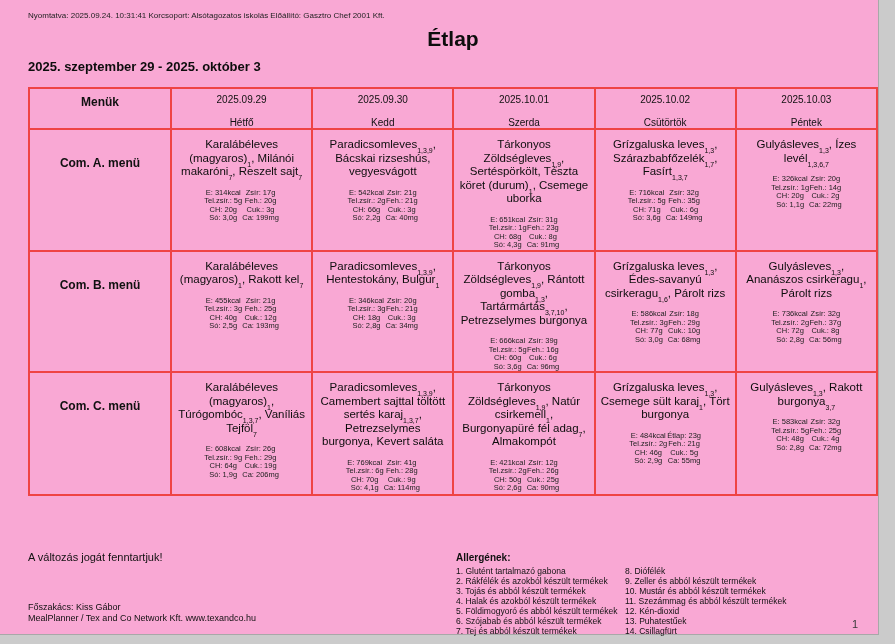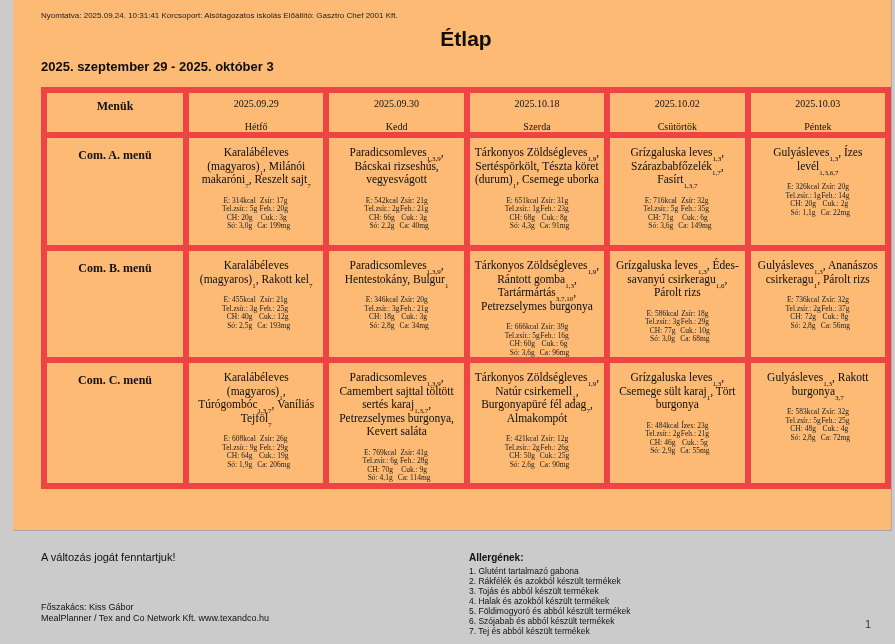--- a/index.html
+++ b/index.html
@@ -4,44 +4,44 @@
 <style>
   * { margin:0; padding:0; box-sizing:border-box; }
   html,body { width:895px; height:644px; }
   body {
     background:#cbcbcb;
     font-family:"Liberation Sans", sans-serif;
     color:#111;
   }
   .viewport { position:relative; width:895px; height:644px; overflow:hidden; }
   .page {
-    position:absolute; left:13px; top:0; width:879px; height:531px;
-    background:#fdba74; border-right:1px solid #a8a8a8; border-bottom:1px solid #a8a8a8;
+    position:absolute; left:0; top:0; width:879px; height:635px;
+    background:#f9a8d4; border-right:1px solid #a8a8a8; border-bottom:1px solid #a8a8a8;
   }
   .meta { position:absolute; left:28px; top:11px; font-size:8px; color:#222; }
   .title { position:absolute; left:28px; top:27px; width:850px; text-align:center;
            font-size:21px; font-weight:bold; color:#0d0d0d; }
   .subtitle { position:absolute; left:28px; top:59px; width:850px; text-align:left;
               font-size:13px; font-weight:bold; color:#0d0d0d; }
 
   table.menu-table {
     position:absolute; left:28px; top:87px; width:850px;
     border-collapse:collapse; table-layout:fixed;
     border:2px solid #222;
   }
-  .menu-table th, .menu-table td { border:6px solid #ef4444; vertical-align:top;font-family:Liberation Serif, serif; }
+  .menu-table th, .menu-table td { border:2px solid #ef4444; vertical-align:top; }
   .menu-table thead tr { height:38px; }
   .menu-table th { font-weight:normal; padding-top:5px; }
   th.corner { font-weight:bold; font-size:12px; padding-top:6px; }
   .menu-table th .date { font-size:10px; }
   .menu-table th .day  { font-size:10px; margin-top:12px; }
   #menu-body tr:nth-child(1) { height:113px; }
   #menu-body tr:nth-child(2) { height:112px; }
   #menu-body tr:nth-child(3) { height:123px; }
-  td.rowlabel { font-weight:bold; font-size:12px; text-align:center; padding-top:10px; }
+  td.rowlabel { font-weight:bold; font-size:12px; text-align:center; padding-top:26px; }
   td.dishcell { padding:8px 5px 0 5px; text-align:center; }
   .dish { font-size:11.5px; line-height:13.5px; color:#0d0d0d; }
   .dish sub { font-size:7px; line-height:0; position:relative; top:2px; }
   .nutrition { display:flex; justify-content:center; gap:0; margin-top:10px; }
   .nutcol { font-size:7.5px; line-height:8.5px; text-align:center; color:#222; }
 
   .notice { position:absolute; left:28px; top:551px; font-size:11px; }
   .allergens-title { position:absolute; left:456px; top:552px; font-size:10px; font-weight:bold; }
   .allergen-col { position:absolute; top:566px; list-style:none; font-size:8.5px; line-height:10px; }
   #allergen-col1 { left:456px; }
@@ -73,21 +73,21 @@
             <th class="corner">Menük</th>
             <th>
               <div class="date">2025.09.29</div>
               <div class="day">Hétfő</div>
             </th>
             <th>
               <div class="date">2025.09.30</div>
               <div class="day">Kedd</div>
             </th>
             <th>
-              <div class="date">2025.10.18</div>
+              <div class="date">2025.10.01</div>
               <div class="day">Szerda</div>
             </th>
             <th>
               <div class="date">2025.10.02</div>
               <div class="day">Csütörtök</div>
             </th>
             <th>
               <div class="date">2025.10.03</div>
               <div class="day">Péntek</div>
             </th>
@@ -326,21 +326,21 @@
             <td class="dishcell">
               <div class="dish">Grízgaluska leves<sub>1,3</sub>, Csemege sült karaj<sub>1</sub>, Tört burgonya</div>
               <div class="nutrition">
                 <div class="nutcol">
                   <div>E: 484kcal</div>
                   <div>Tel.zsír.: 2g</div>
                   <div>CH: 46g</div>
                   <div>Só: 2,9g</div>
                 </div>
                 <div class="nutcol">
-                  <div>Ízes: 23g</div>
+                  <div>Étlap: 23g</div>
                   <div>Feh.: 21g</div>
                   <div>Cuk.: 5g</div>
                   <div>Ca: 55mg</div>
                 </div>
               </div>
             </td>
             <td class="dishcell">
               <div class="dish">Gulyásleves<sub>1,3</sub>, Rakott burgonya<sub>3,7</sub></div>
               <div class="nutrition">
                 <div class="nutcol">
@@ -366,20 +366,29 @@
     <div class="allergens-title">Allergének:</div>
     <ul class="allergen-col" id="allergen-col1">
         <li>1. Glutént tartalmazó gabona</li>
         <li>2. Rákfélék és azokból készült termékek</li>
         <li>3. Tojás és abból készült termékek</li>
         <li>4. Halak és azokból készült termékek</li>
         <li>5. Földimogyoró és abból készült termékek</li>
         <li>6. Szójabab és abból készült termékek</li>
         <li>7. Tej és abból készült termékek</li>
       </ul>
+    <ul class="allergen-col" id="allergen-col2">
+        <li>8. Diófélék</li>
+        <li>9. Zeller és abból készült termékek</li>
+        <li>10. Mustár és abból készült termékek</li>
+        <li>11. Szezámmag és abból készült termékek</li>
+        <li>12. Kén-dioxid</li>
+        <li>13. Puhatestűek</li>
+        <li>14. Csillagfürt</li>
+      </ul>
 
     <div class="footer-lines" id="footer-lines">
         <div>Főszakács: Kiss Gábor</div>
         <div>MealPlanner / Tex and Co Network Kft. www.texandco.hu</div>
       </div>
 
     <div class="page-number">1</div>
   </div>
 </div>
 

